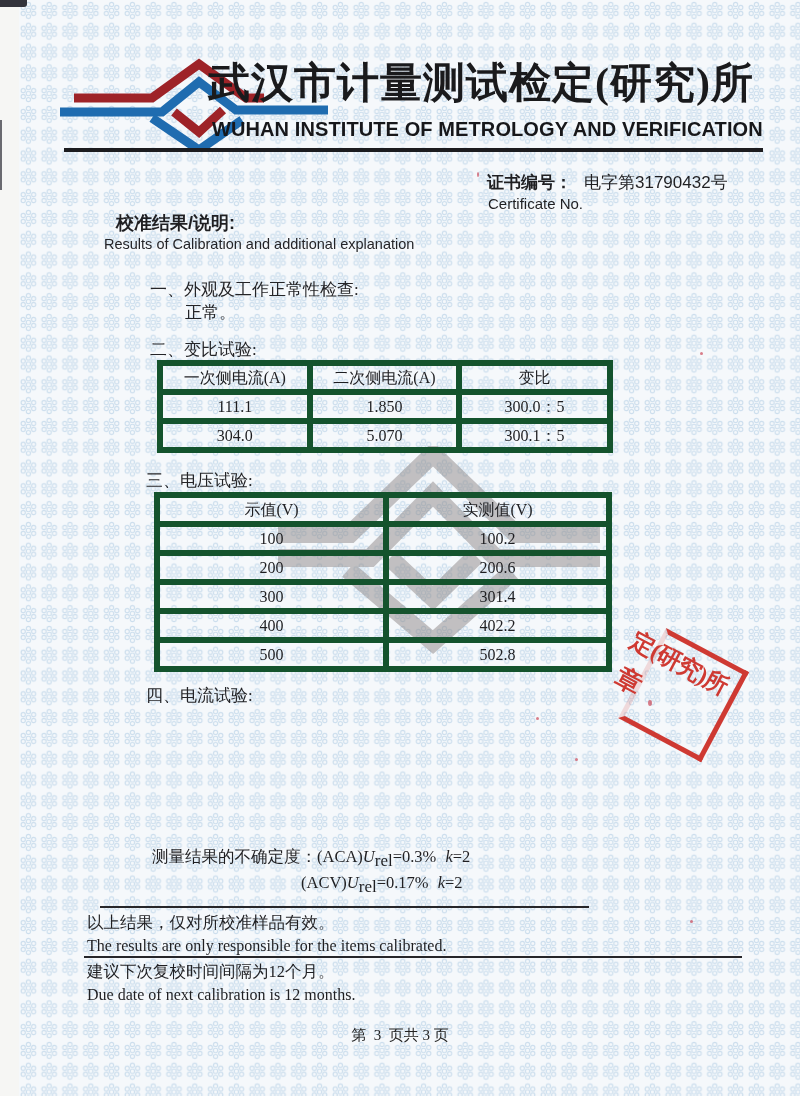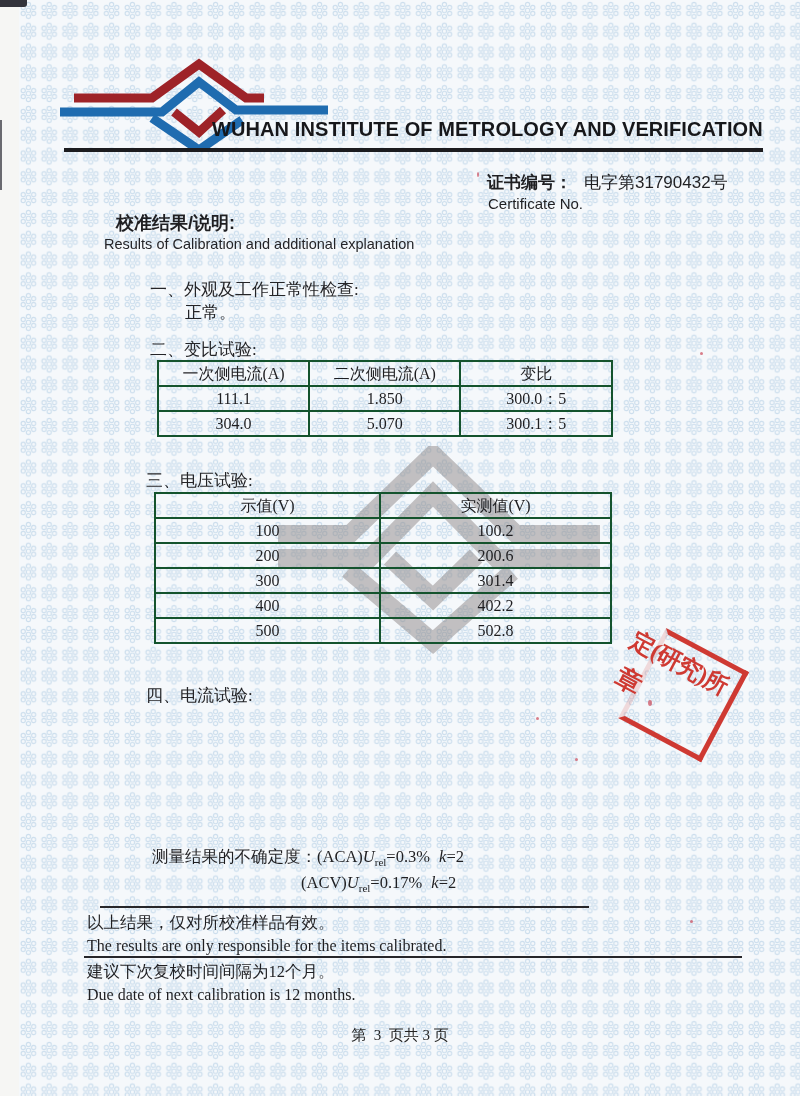--- a/index.html
+++ b/index.html
@@ -45,42 +45,42 @@
   .sec{font-size:17px;z-index:2;white-space:nowrap;color:#242427;}
   .s1t{left:150px;top:278px;}
   .s1r{left:185px;top:301px;}
   .s2t{left:150px;top:338px;}
   .s3t{left:146px;top:469px;}
   .s4t{left:146px;top:684px;}
   
   table.doc{border-collapse:collapse;z-index:2;position:absolute;
     font-size:16px;color:#1e1e21;background:transparent;}
   table.doc th,table.doc td{
-    border:2px solid #14532d;text-align:center;padding:0;
+    border:6px solid #14532d;text-align:center;padding:0;
     height:23px;line-height:23px;font-weight:normal;
   }
   .t-ratio{left:157px;top:360px;width:456px;}
   .t-ratio th,.t-ratio td{width:152px;}
   .t-volt{left:154px;top:492px;width:458px;}
   .t-volt td:first-child,.t-volt th:first-child{width:223px;}
   .t-volt th,.t-volt td{height:22.6px;line-height:22.6px;}
   .t-curr{left:154px;top:702px;width:458px;}
   .t-curr td:first-child,.t-curr th:first-child{width:223px;}
   .t-curr th,.t-curr td{height:22.6px;line-height:22.6px;}
   
   .watermark{left:278px;top:446px;z-index:1;opacity:0.5;}
   .watermark path{stroke:var(--watermark-gray,#8e8888);}
   
   .lr{stroke:var(--logo-red,#9e2328);}
   .lb{stroke:var(--logo-blue,#1f6cb0);}
   
   .unc1{left:152px;top:846px;font-size:16.5px;z-index:2;white-space:nowrap;}
   .unc2{left:301px;top:873px;font-size:16.5px;z-index:2;white-space:nowrap;}
   .unc i{font-style:italic;}
-  .unc sub{font-size:11px;}
+  .unc sub{font-size:17px;}
   .kgap{display:inline-block;width:9px;}
   
   .rule-top{left:100px;top:906px;width:489px;height:2px;background:#26262a;z-index:2;}
   .note{z-index:2;white-space:nowrap;}
   .ncn1{left:87px;top:912px;font-size:16.5px;}
   .nen1{left:87px;top:937px;font-size:16px;}
   .note-underline{left:84px;top:956px;width:658px;height:2px;background:#26262a;z-index:2;}
   .ncn2{left:87px;top:961px;font-size:16.5px;}
   .nen2{left:87px;top:986px;font-size:16px;}
   
@@ -130,20 +130,21 @@
 
   <svg class="abs logo" width="280" height="96" viewBox="0 0 280 96" xmlns="http://www.w3.org/2000/svg">
     <g fill="none" stroke-linejoin="miter" stroke-linecap="butt" stroke-width="9">
       <path class="lr" d="M 18,42 H 96 L 143,8 L 190,42 H 208"></path>
       <path class="lb" d="M 4,56 H 106 L 143,26 L 180,54 H 272"></path>
       <path class="lr" d="M 118,56 L 143,76 L 167,54"></path>
       <path class="lb" d="M 96,62 L 143,94 L 186,64"></path>
     </g>
   </svg>
 
+  <div class="abs org-cn">武汉市计量测试检定(研究)所</div>
   <div class="abs org-en">WUHAN INSTITUTE OF METROLOGY AND VERIFICATION</div>
   <div class="abs header-rule"></div>
 
   <div class="abs cert-label">证书编号：</div>
   <div class="abs cert-value">电字第31790432号</div>
   <div class="abs cert-en">Certificate No.</div>
 
   <div class="abs res-cn">校准结果/说明:</div>
   <div class="abs sec s1t">一、外观及工作正常性检查:</div>
 

